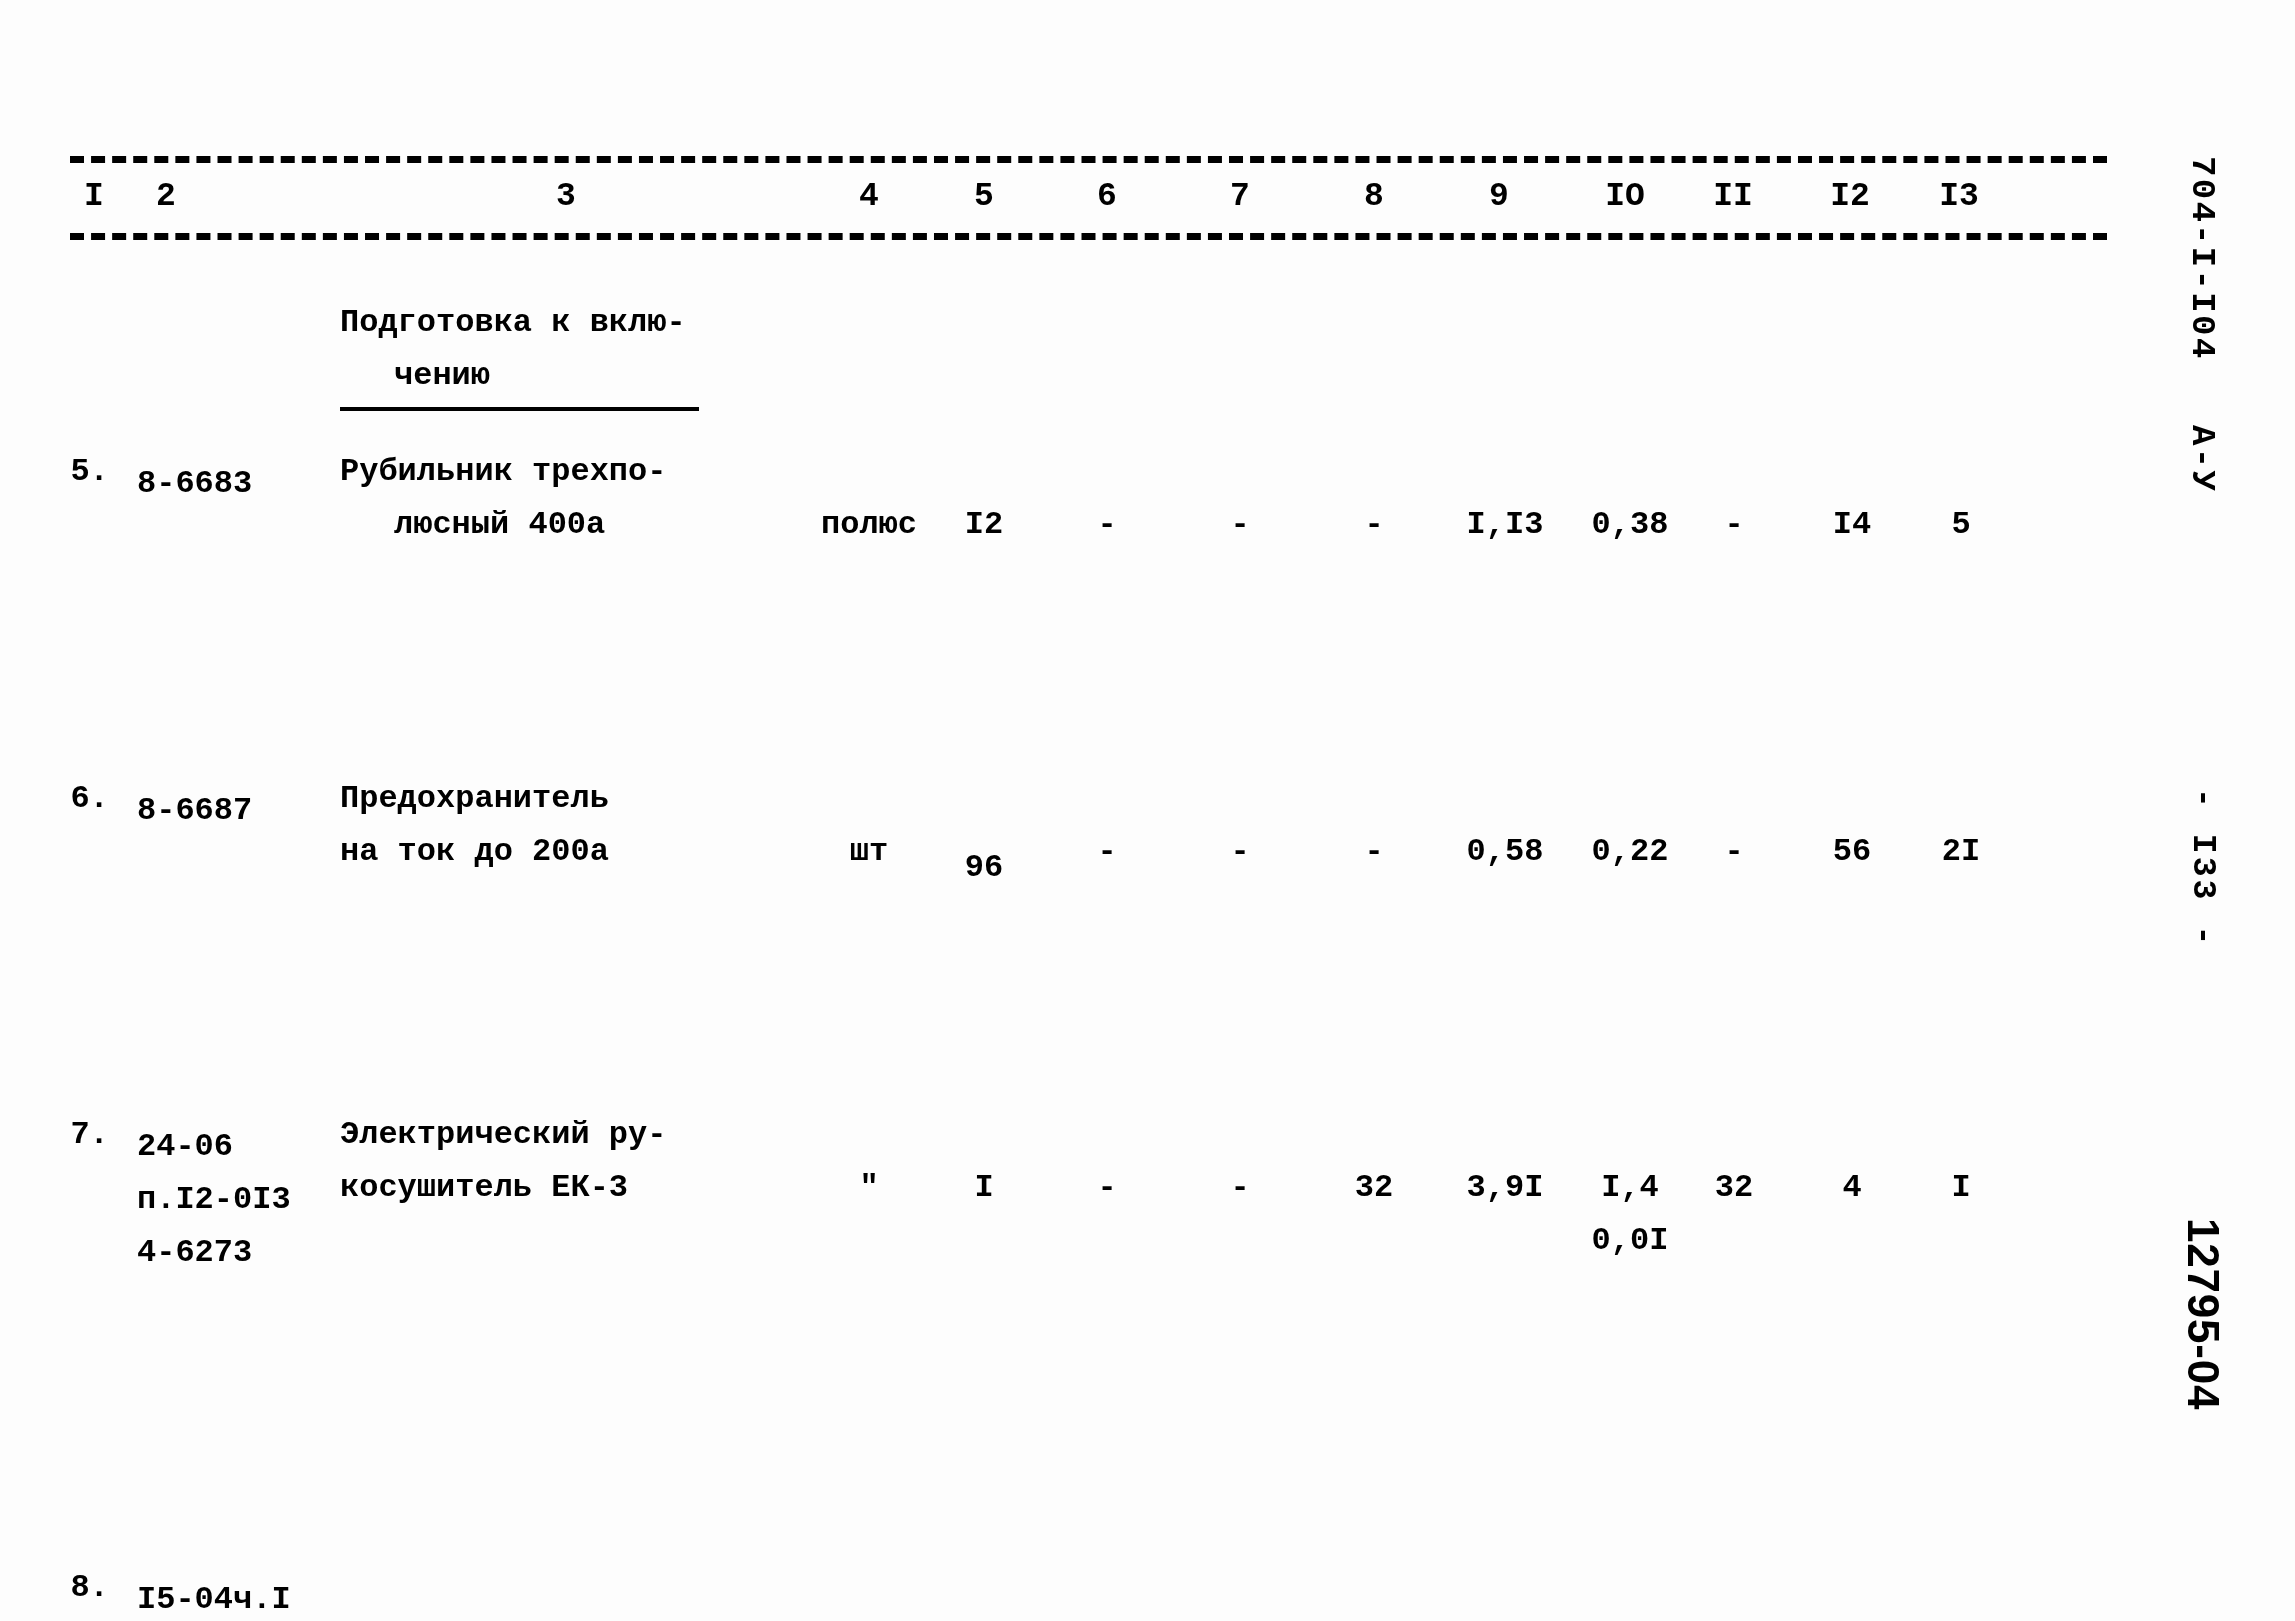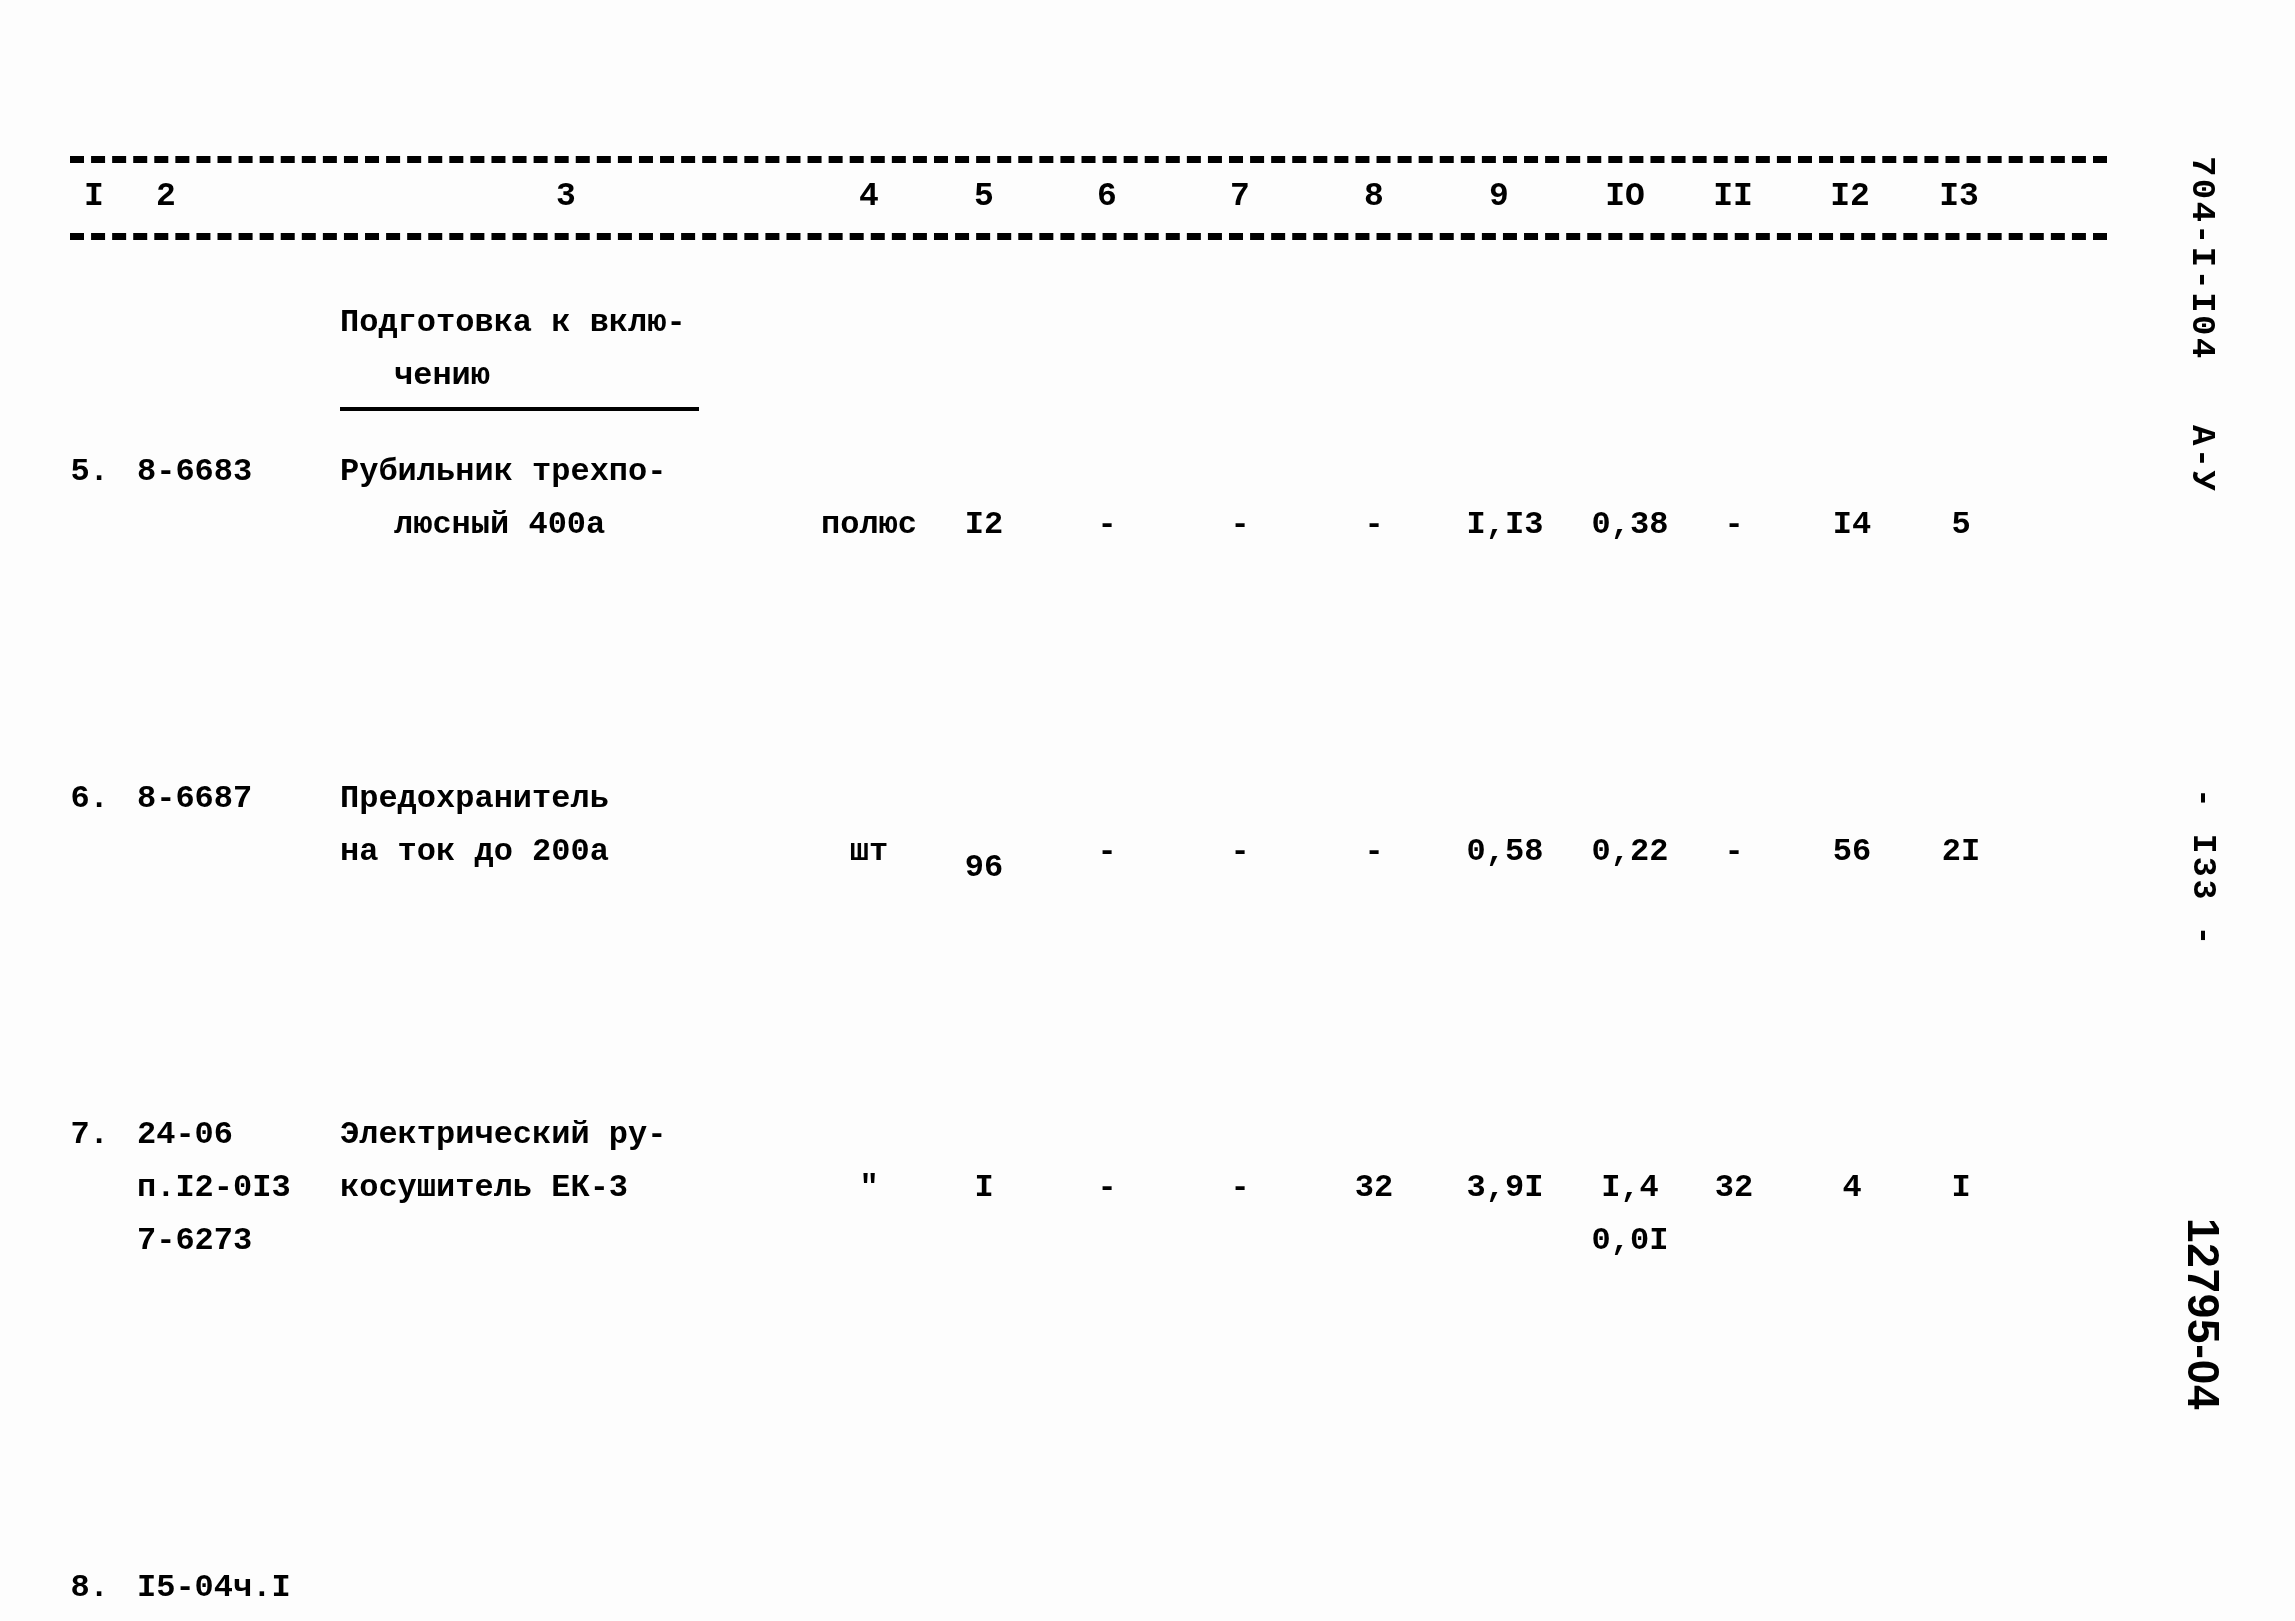--- a/index.html
+++ b/index.html
@@ -72,21 +72,21 @@
   }
 
   .cell {
     position: absolute;
     font-size: 32px;
     font-weight: 700;
     line-height: 53px;
     white-space: pre;
   }
   .cell.c-num   { left: 23.4px;  text-align: left; }
-  .cell.c-code  { left: 90px; text-align: left; }
+  .cell.c-code  { left: 90px; text-align: left; margin-top: 12px; }
   .cell.c-name  { left: 293px; text-align: left; }
 
   .cell.mid { transform: translateX(-50%); text-align: center; }
 
   .grouphdr {
     position: absolute;
     left: 293px;
     font-size: 32px;
     font-weight: 700;
     line-height: 53px;
@@ -203,21 +203,21 @@
         <div class="cell mid" style="top:404px; left:1583px">0,22</div>
         <div class="cell mid" style="top:404px; left:1687px">-</div>
         <div class="cell mid" style="top:404px; left:1805px">56</div>
         <div class="cell mid" style="top:404px; left:1914px">2I</div>
       </div>
 
       <div class="row" style="height:211px">
         <div class="cell c-num" style="top:531px">7.</div>
         <div class="cell c-code" style="top:531px">24-06</div>
         <div class="cell c-code" style="top:584px">п.I2-0I3</div>
-        <div class="cell c-code" style="top:637px">7-6273</div>
+        <div class="cell c-code" style="top:637px">4-6273</div>
         <div class="cell c-name" style="top:531px">Электрический ру-</div>
         <div class="cell c-name" style="top:584px">косушитель ЕК-3</div>
 
         <div class="cell mid" style="top:584px; left:822px">"</div>
         <div class="cell mid" style="top:584px; left:937px">I</div>
         <div class="cell mid" style="top:584px; left:1060px">-</div>
         <div class="cell mid" style="top:584px; left:1193px">-</div>
         <div class="cell mid" style="top:584px; left:1327px">32</div>
         <div class="cell mid" style="top:584px; left:1458px">3,9I</div>
         <div class="cell mid" style="top:584px; left:1583px">I,4</div>

